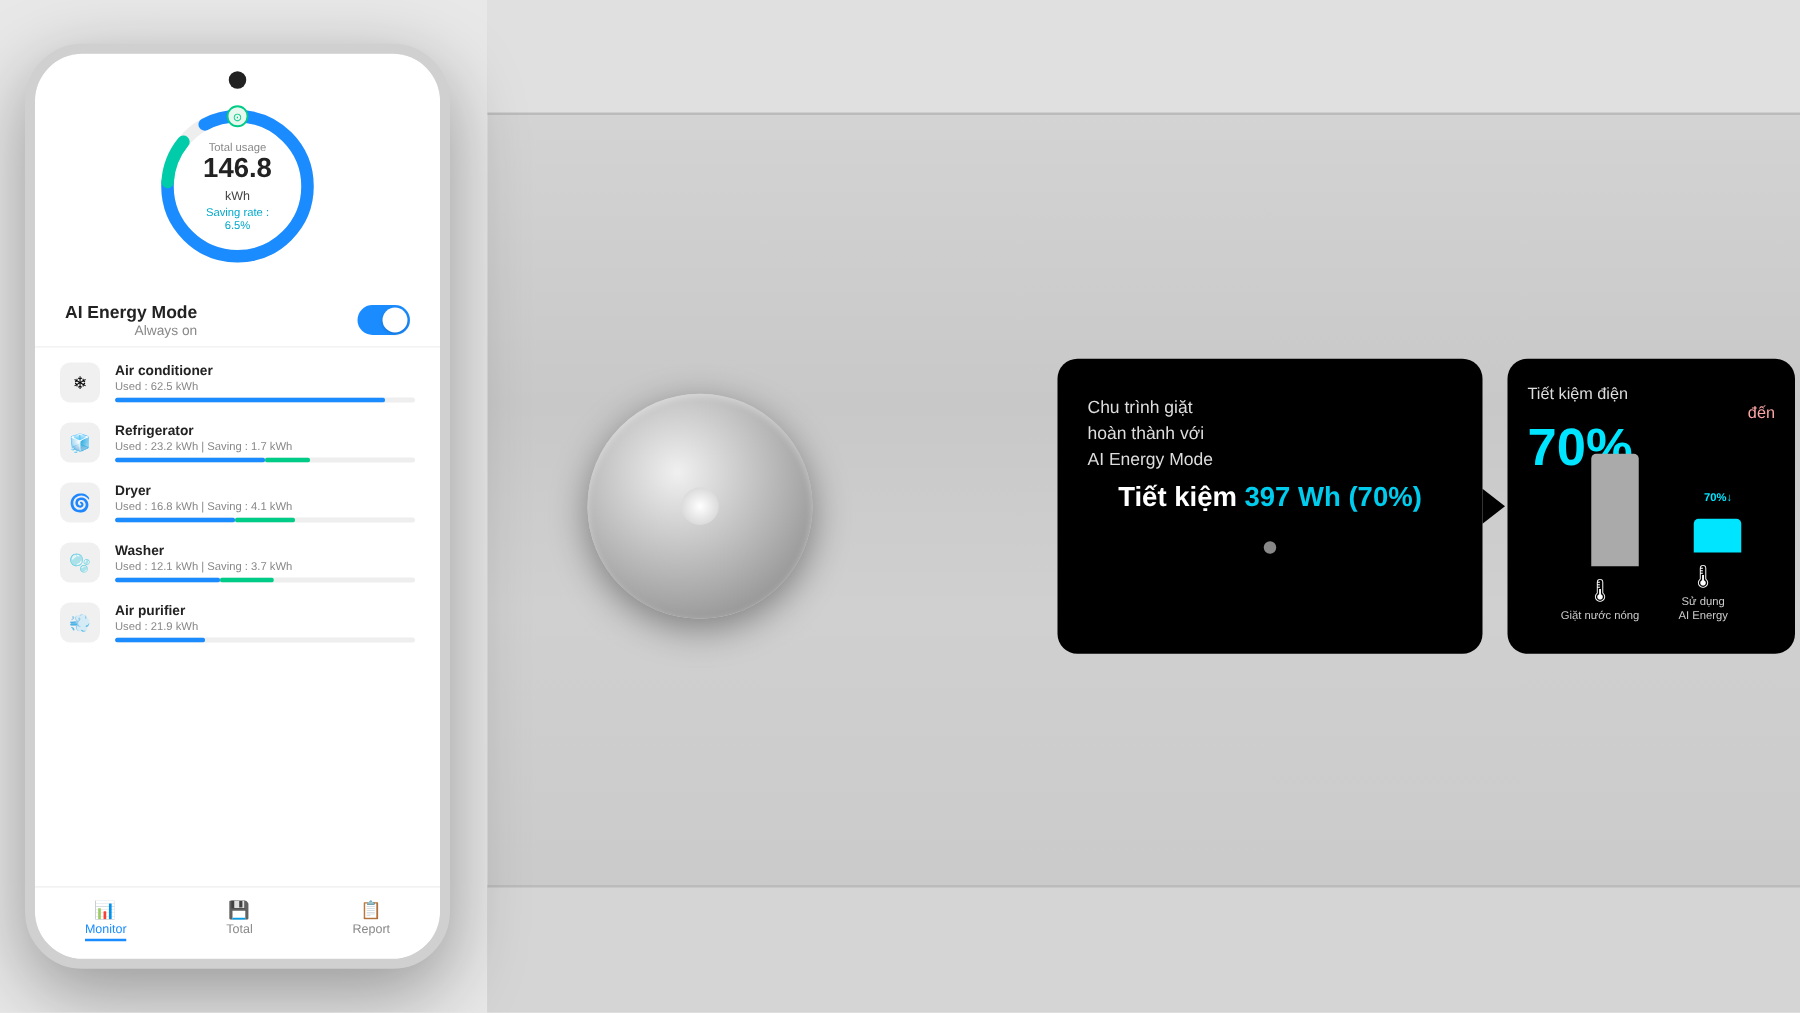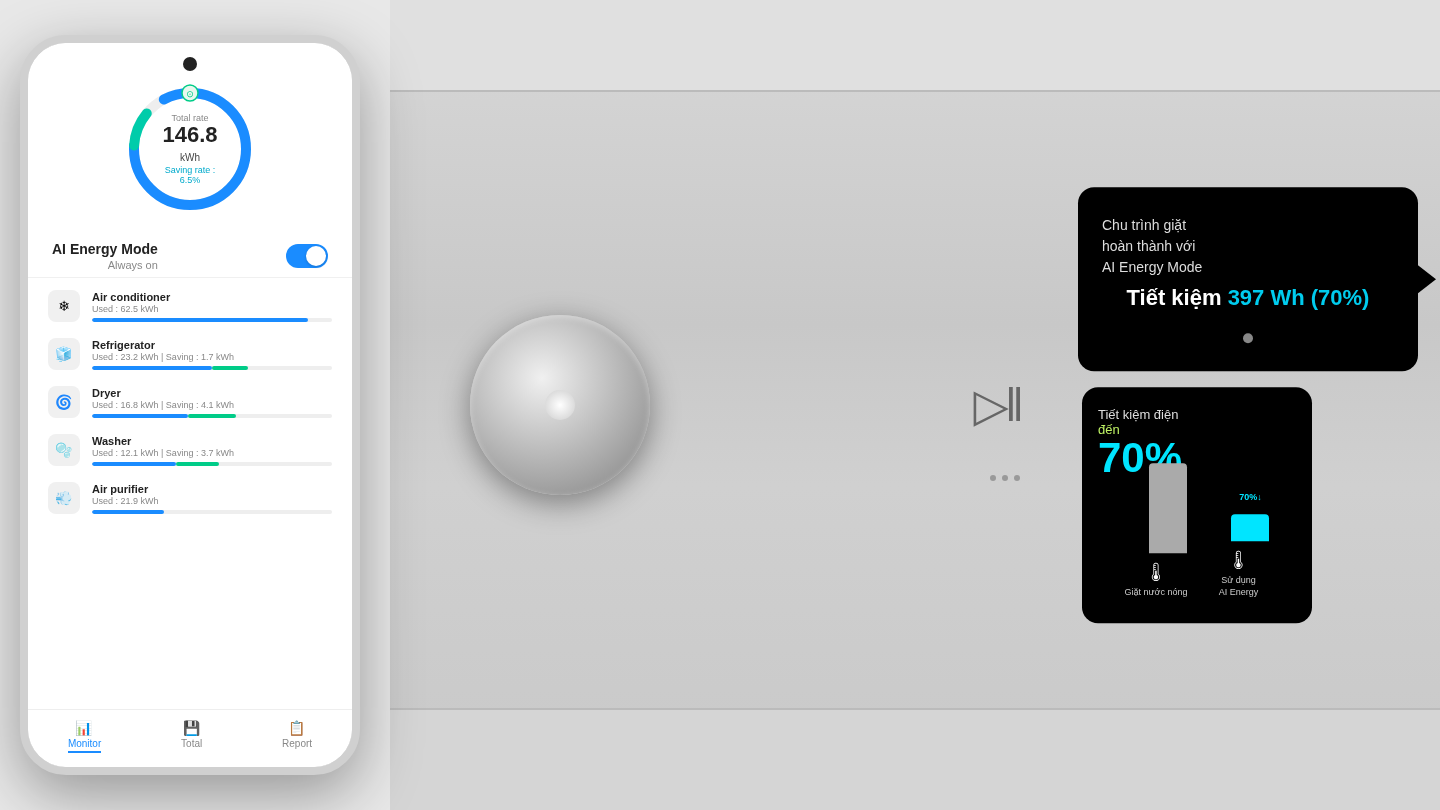--- a/index.html
+++ b/index.html
@@ -321,27 +321,26 @@
     .dot {
       width: 6px;
       height: 6px;
       background: #999;
       border-radius: 50%;
     }
 
     
     .popup-container {
       position: absolute;
-      right: 22px;
+      right: 4px;
       top: 50%;
       transform: translateY(-50%);
       display: flex;
       gap: 16px;
       z-index: 10;
-      flex-direction: column;
     }
 
     
     .main-popup {
       width: 340px;
       background: #000;
       border-radius: 16px;
       padding: 28px 24px;
       color: #fff;
       position: relative;
@@ -478,21 +477,21 @@
             <circle cx="70" cy="70" r="56" fill="none" stroke="#eee" stroke-width="10"></circle>
 
             <circle cx="70" cy="70" r="56" fill="none" stroke="#1a8cff" stroke-width="10" stroke-dasharray="295 57" stroke-dashoffset="28" stroke-linecap="round" transform="rotate(-90 70 70)"></circle>
 
             <circle cx="70" cy="70" r="56" fill="none" stroke="#00ccaa" stroke-width="10" stroke-dasharray="35 317" stroke-dashoffset="-267" stroke-linecap="round" transform="rotate(-90 70 70)"></circle>
 
             <circle cx="70" cy="14" r="8" fill="#e8f8ee" stroke="#00cc88" stroke-width="1.5"></circle>
             <text x="70" y="18" text-anchor="middle" font-size="9" fill="#00cc88">⊙</text>
           </svg>
           <div class="gauge-center-text">
-            <span class="gauge-label">Total rate</span>
+            <span class="gauge-label">Total usage</span>
             <span class="gauge-value">
               <span>146.8</span>
             </span>
             <span class="gauge-unit">kWh</span>
             <div class="saving-rate">Saving rate : 6.5%</div>
           </div>
         </div>
       </div>
 
       <div class="ai-energy-section">
@@ -614,21 +613,21 @@
       </div>
       <div class="main-popup-highlight">
         <span>Tiết kiệm </span><span class="main-popup-number">397 Wh (70%)</span>
       </div>
       <div class="main-popup-dot"></div>
       <div class="popup-arrow"></div>
     </div>
 
     <div class="chart-popup">
       <div style="font-size:13px;color:#ddd;font-weight:500;">Tiết kiệm điện</div>
-      <div style="font-size:13px;color:#bef264;">đến</div>
+      <div style="font-size:13px;color:#fca5a5;text-align:right;">đến</div>
       <div class="chart-popup-highlight">70%</div>
 
       <div class="bar-chart">
 
         <div class="chart-col">
           <div class="chart-bar-wrap">
             <div style="display:flex;flex-direction:column;align-items:center;gap:0;">
               <div class="chart-bar chart-bar-gray"></div>
             </div>
           </div>

